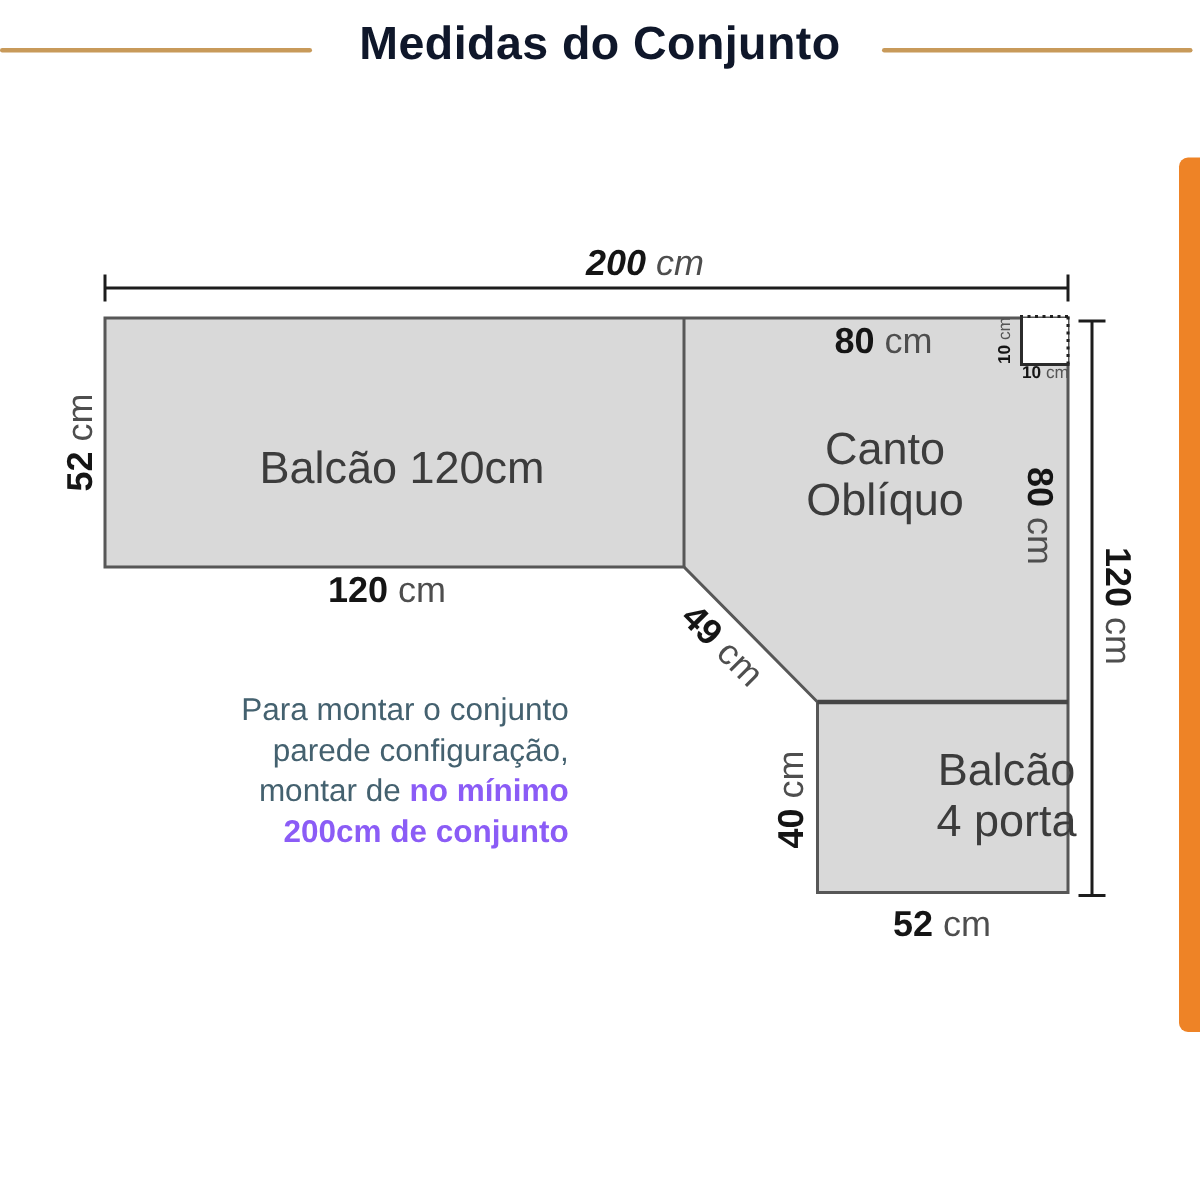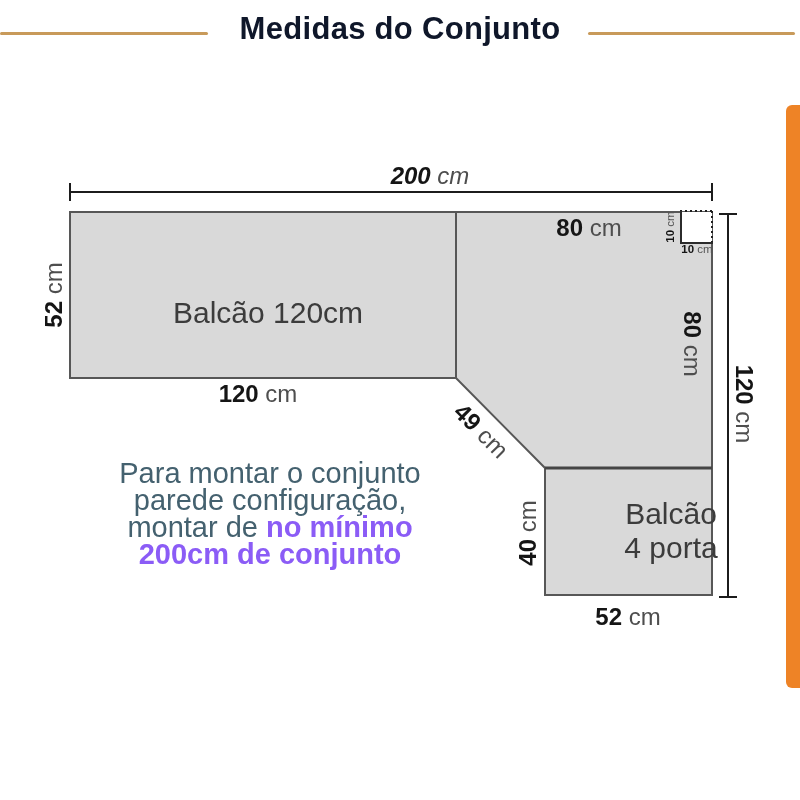--- a/index.html
+++ b/index.html
@@ -26,21 +26,21 @@
   .rot90  { transform:translate(-50%,-50%) rotate(90deg); }
   .rot270 { transform:translate(-50%,-50%) rotate(-90deg); }
   .rot45  { transform:translate(-50%,-50%) rotate(45deg); }
 
   
   .part { position:absolute; transform:translate(-50%,-50%); text-align:center;
           font-size:30px; color:#3c3c3c; line-height:1.12; white-space:nowrap; }
 
   
   .note { position:absolute; left:270px; top:514px; transform:translate(-50%,-50%);
-          text-align:center; font-size:29px; line-height:27px; color:#44616f; white-space:nowrap; }
+          text-align:right; font-size:21px; line-height:27px; color:#44616f; white-space:nowrap; }
   .note strong { color:#8b5cf6; font-weight:700; }
 
   
   .peek { position:absolute; left:786px; top:105px; width:14px; height:583px;
           background:#ee8326; border-radius:6px 0 0 6px; }
 </style>
 </head>
 <body>
 
 <div class="page">
@@ -122,20 +122,24 @@
     <span class="unit">cm</span>
   </div>
 
   <div class="dim small" style="left:697px; top:249px;text-align:center;">
     <span class="num">10</span>
     <span class="unit">cm</span>
   </div>
 
   <div class="part" style="left:268px; top:297px;margin-top:16px;">Balcão 120cm</div>
 
+  <div class="part" style="left:590px; top:317px;">
+    <div>Canto</div>
+    <div>Oblíquo</div>
+  </div>
 
   <div class="part" style="left:630px; top:531px;margin-left:41px;">
     <div>Balcão</div>
     <div>4 porta</div>
   </div>
 
   <div class="note">
     <div>Para montar o conjunto</div>
     <div>parede configuração,</div>
     <div><span>montar de </span><strong>no mínimo</strong></div>

